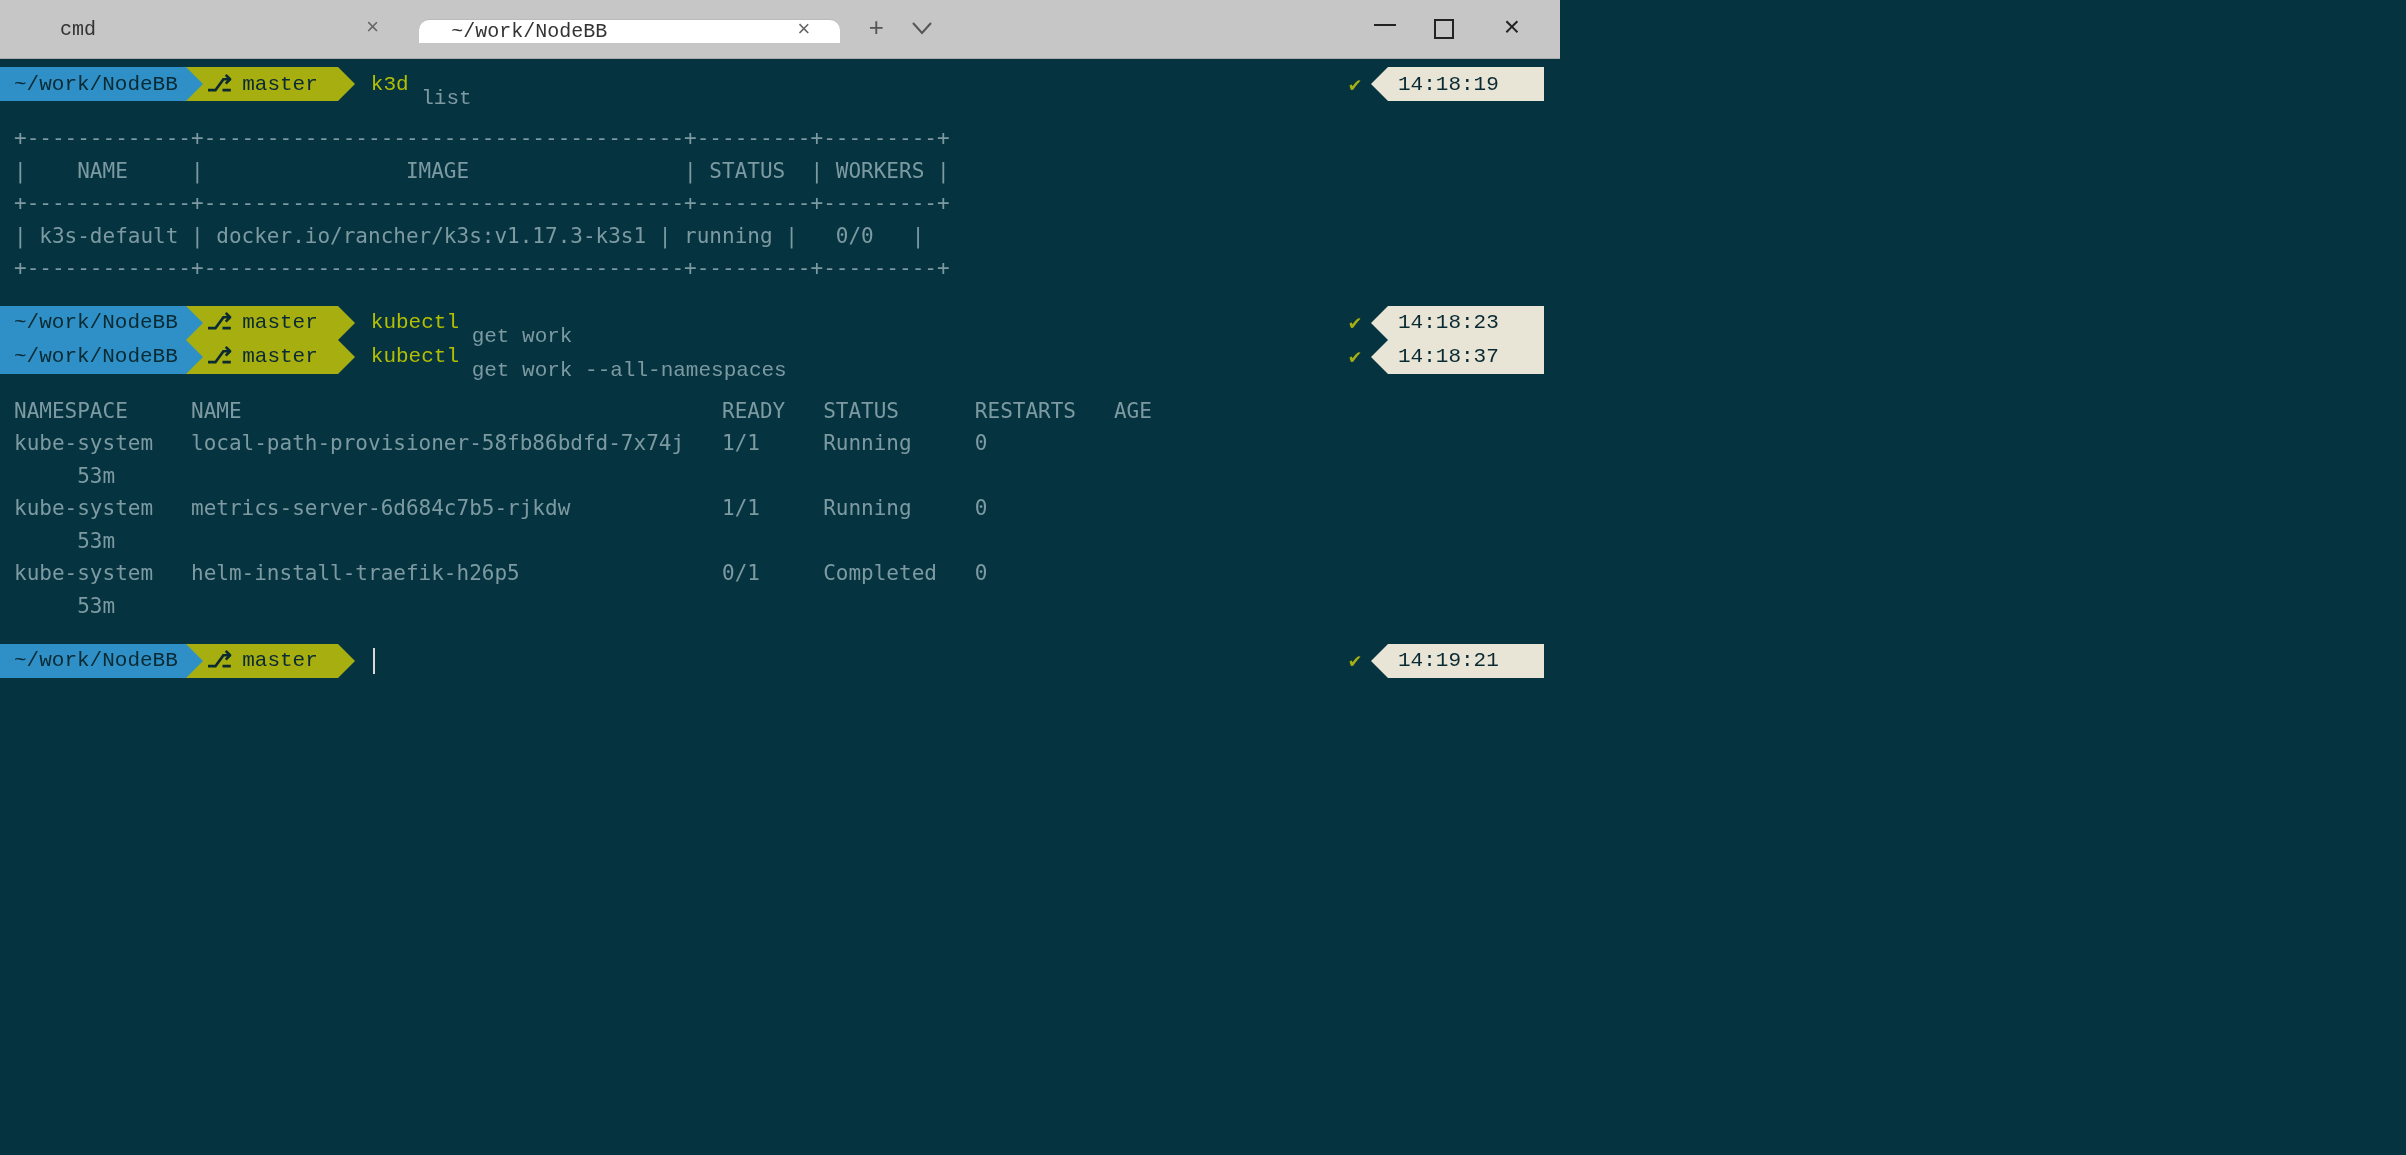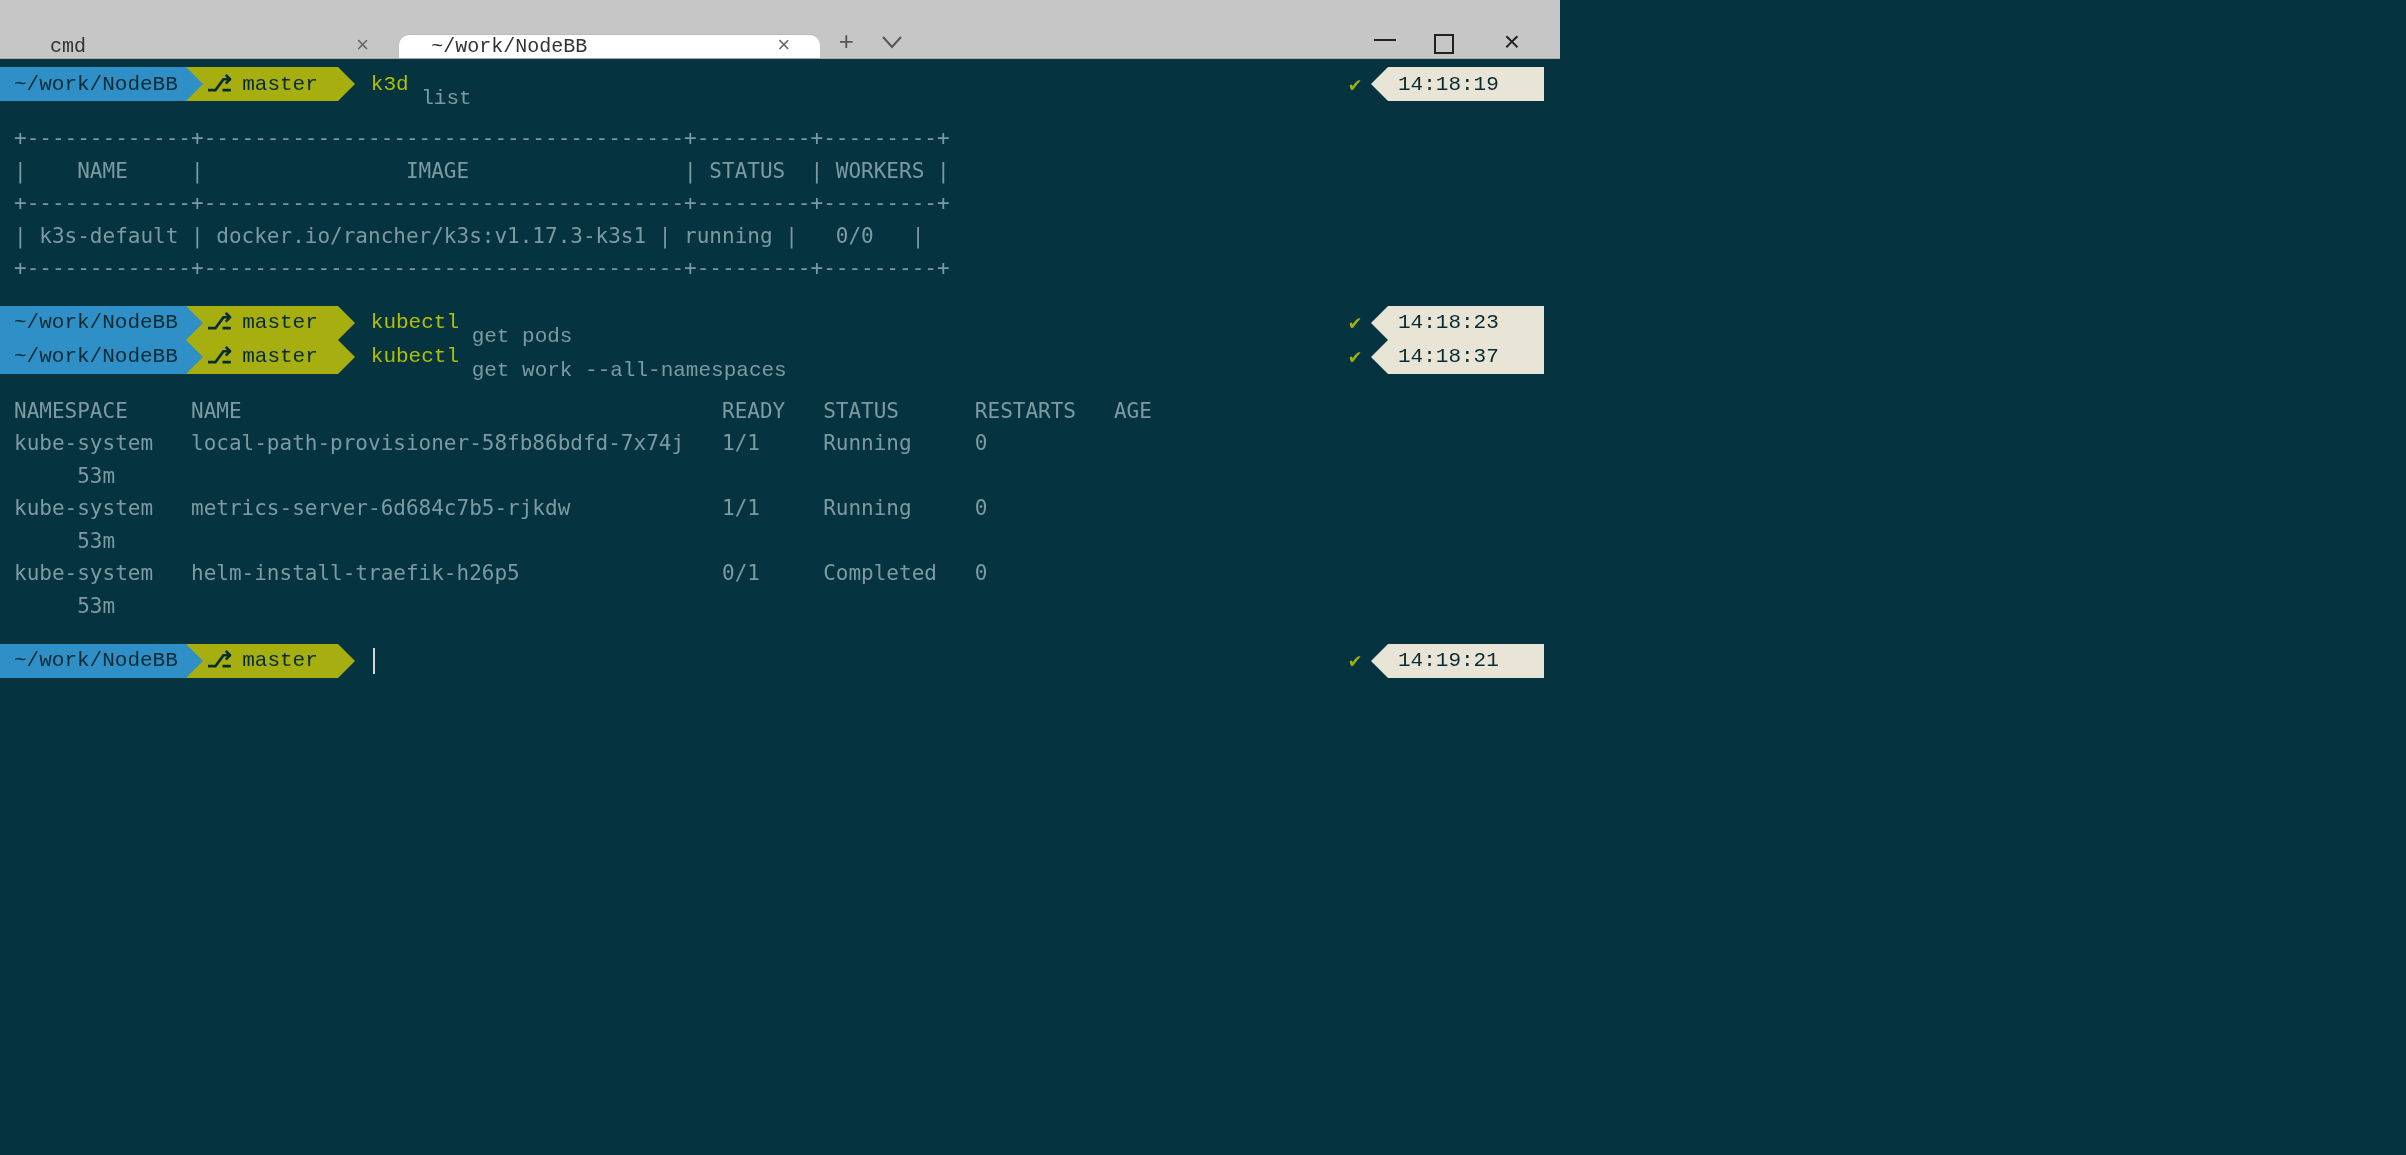--- a/index.html
+++ b/index.html
@@ -25,22 +25,23 @@
     background:var(--bg-terminal);
     font-family:var(--font);
     font-size:21px;
   }
 
   
   .tabbar{
     background:var(--tabbar-bg);
     height:58px;
     display:flex;
-    align-items:flex-end;
+    align-items:center;
     border-bottom:1px solid #aaa;
+    gap:10px;
   }
   .tab{
     display:flex;align-items:center;
     gap:18px;
     padding:0 26px 0 32px;
     color:#333;
     font-size:20px;
     position:relative;
     border-top-left-radius:10px;
     border-top-right-radius:10px;
@@ -227,21 +228,21 @@
     <div class="seg-path-wrap">
       <div class="seg-path"><span>~/work/NodeBB</span></div>
       <div class="arrow-blue"></div>
       <div class="seg-branch">
         <span class="branch-glyph">⎇</span>
         <span>master</span>
       </div>
       <div class="arrow-olive"></div>
     </div>
     <div class="cmd-area">
-      <span class="cmd-bin">kubectl</span><span class="cmd-args"> get pods</span>
+      <span class="cmd-bin">kubectl</span><span class="cmd-args"> get work</span>
     </div>
     <div class="right-cluster">
       <div class="r-check">✔</div>
       <div class="r-arrow-in"></div>
       <div class="r-time"><span>14:18:23</span></div>
       <div class="r-tail"></div>
     </div>
   </div>
 
   <div class="prompt-row">

